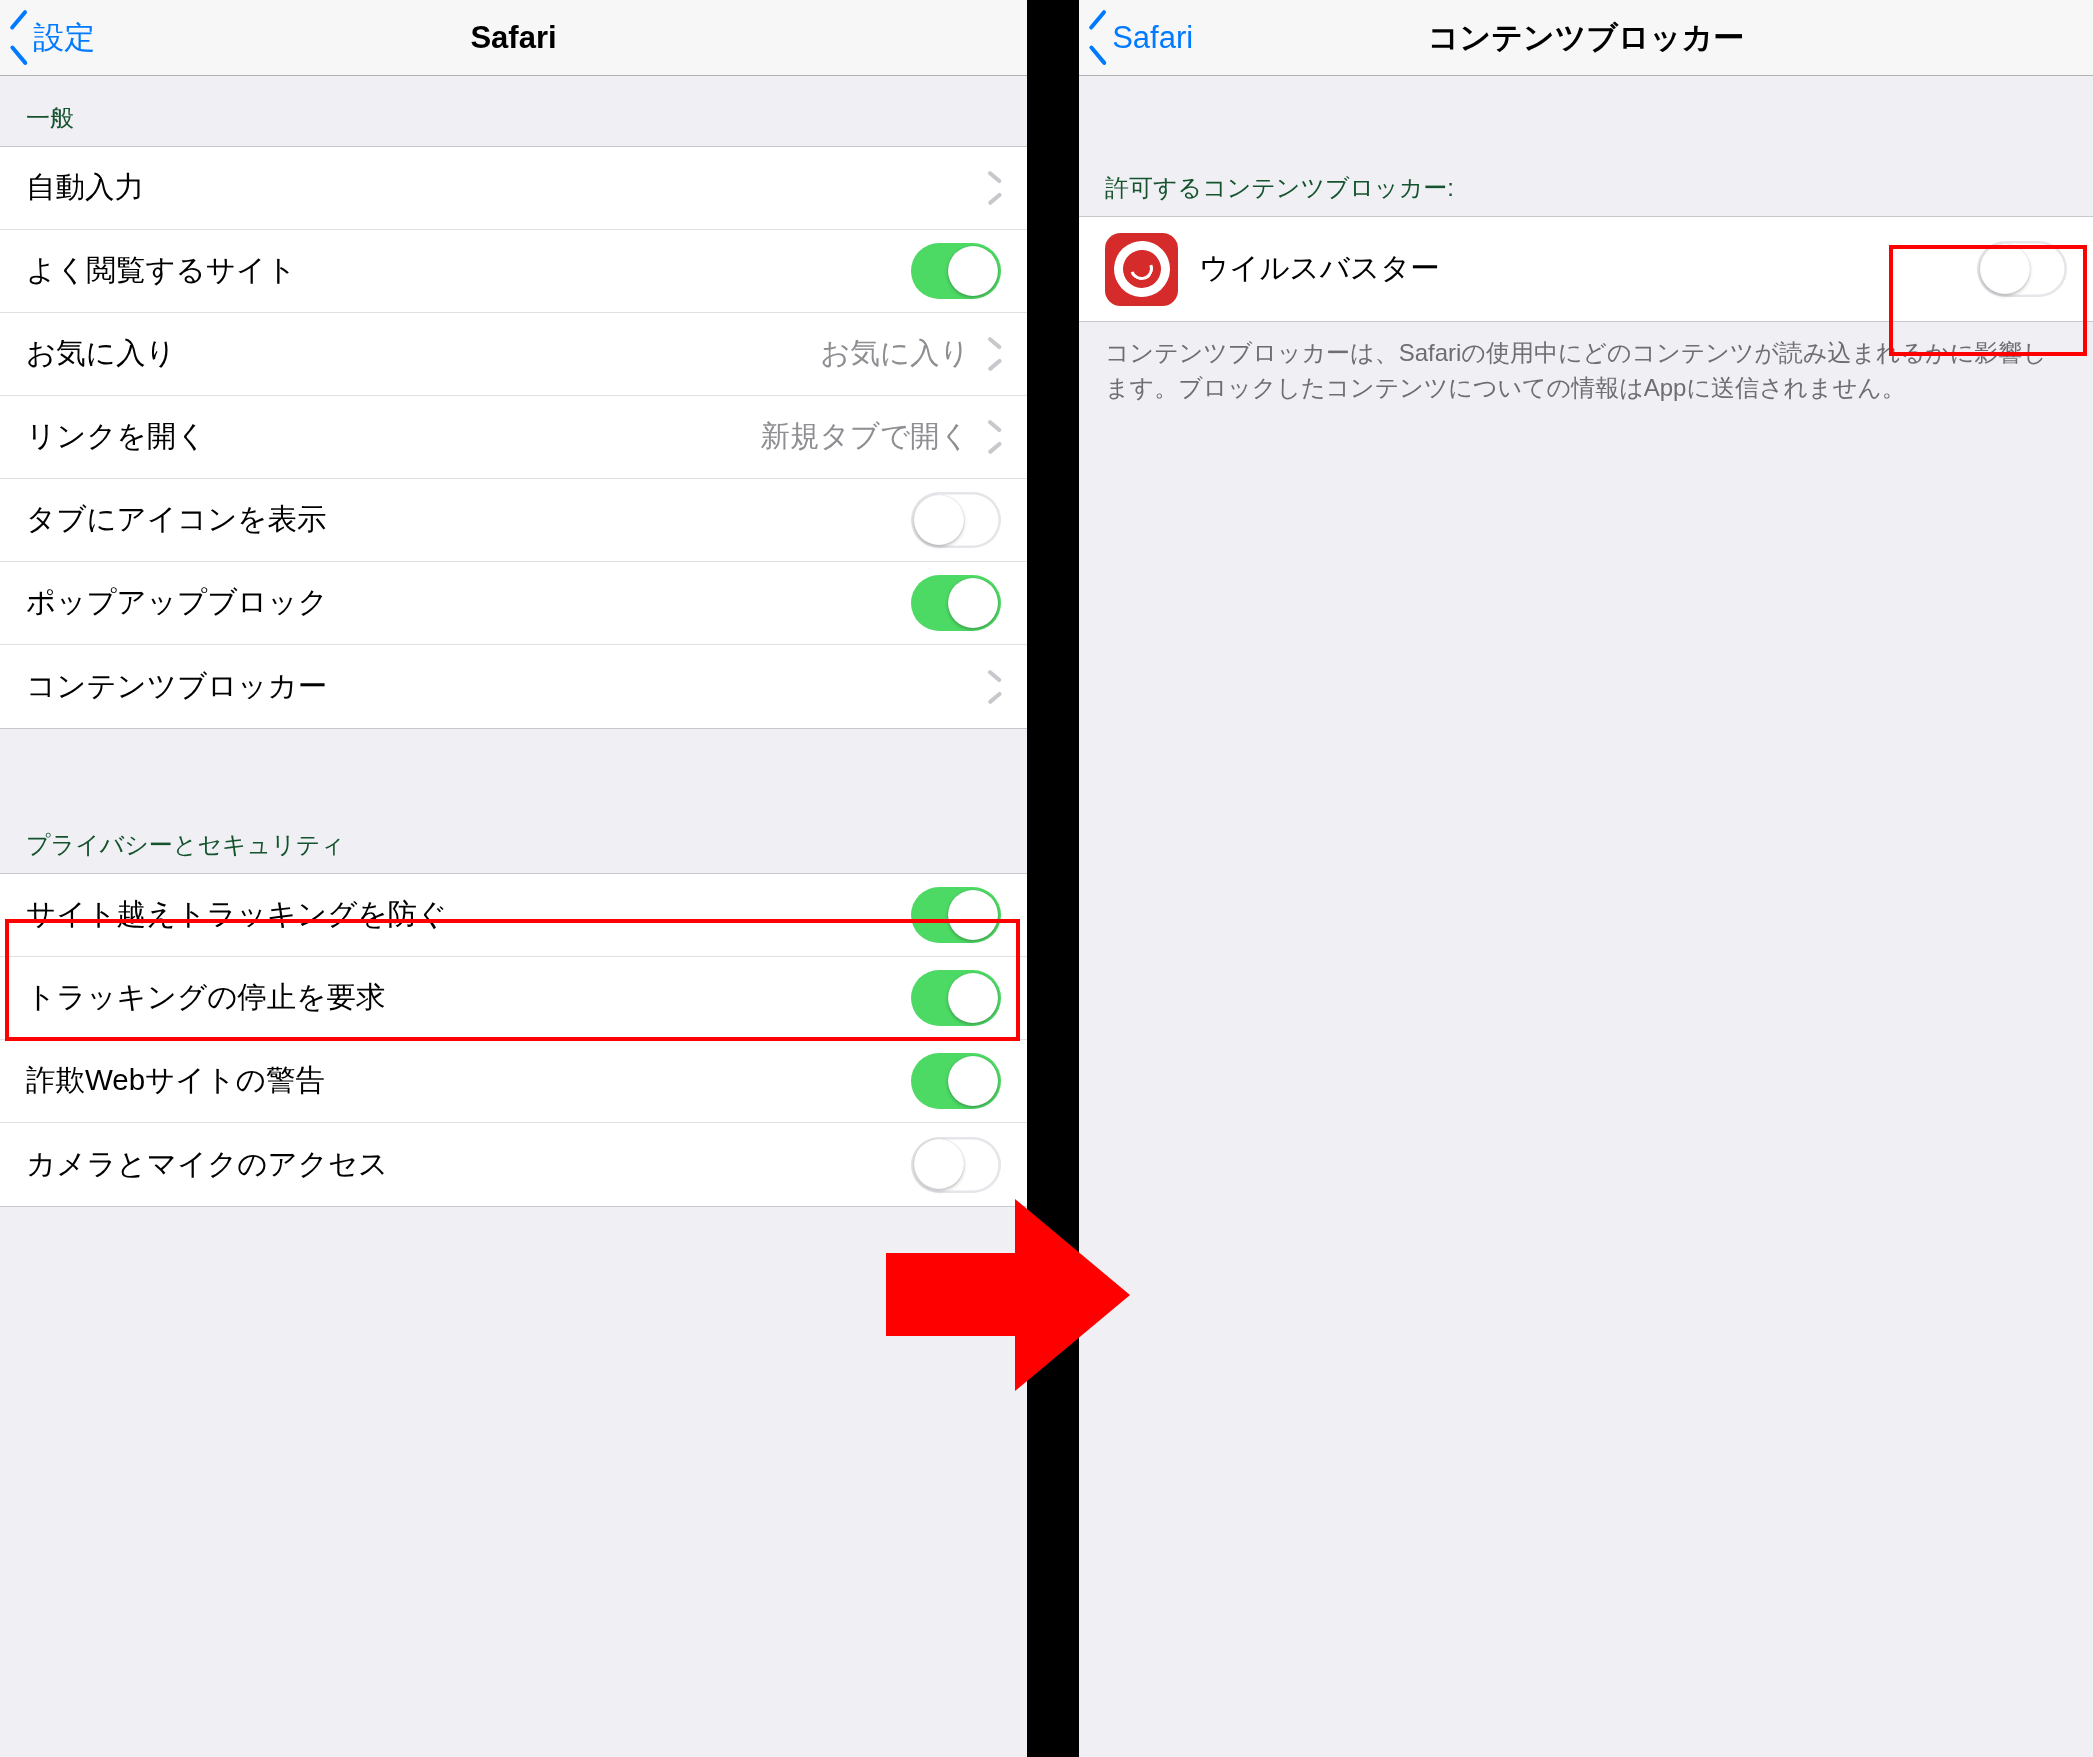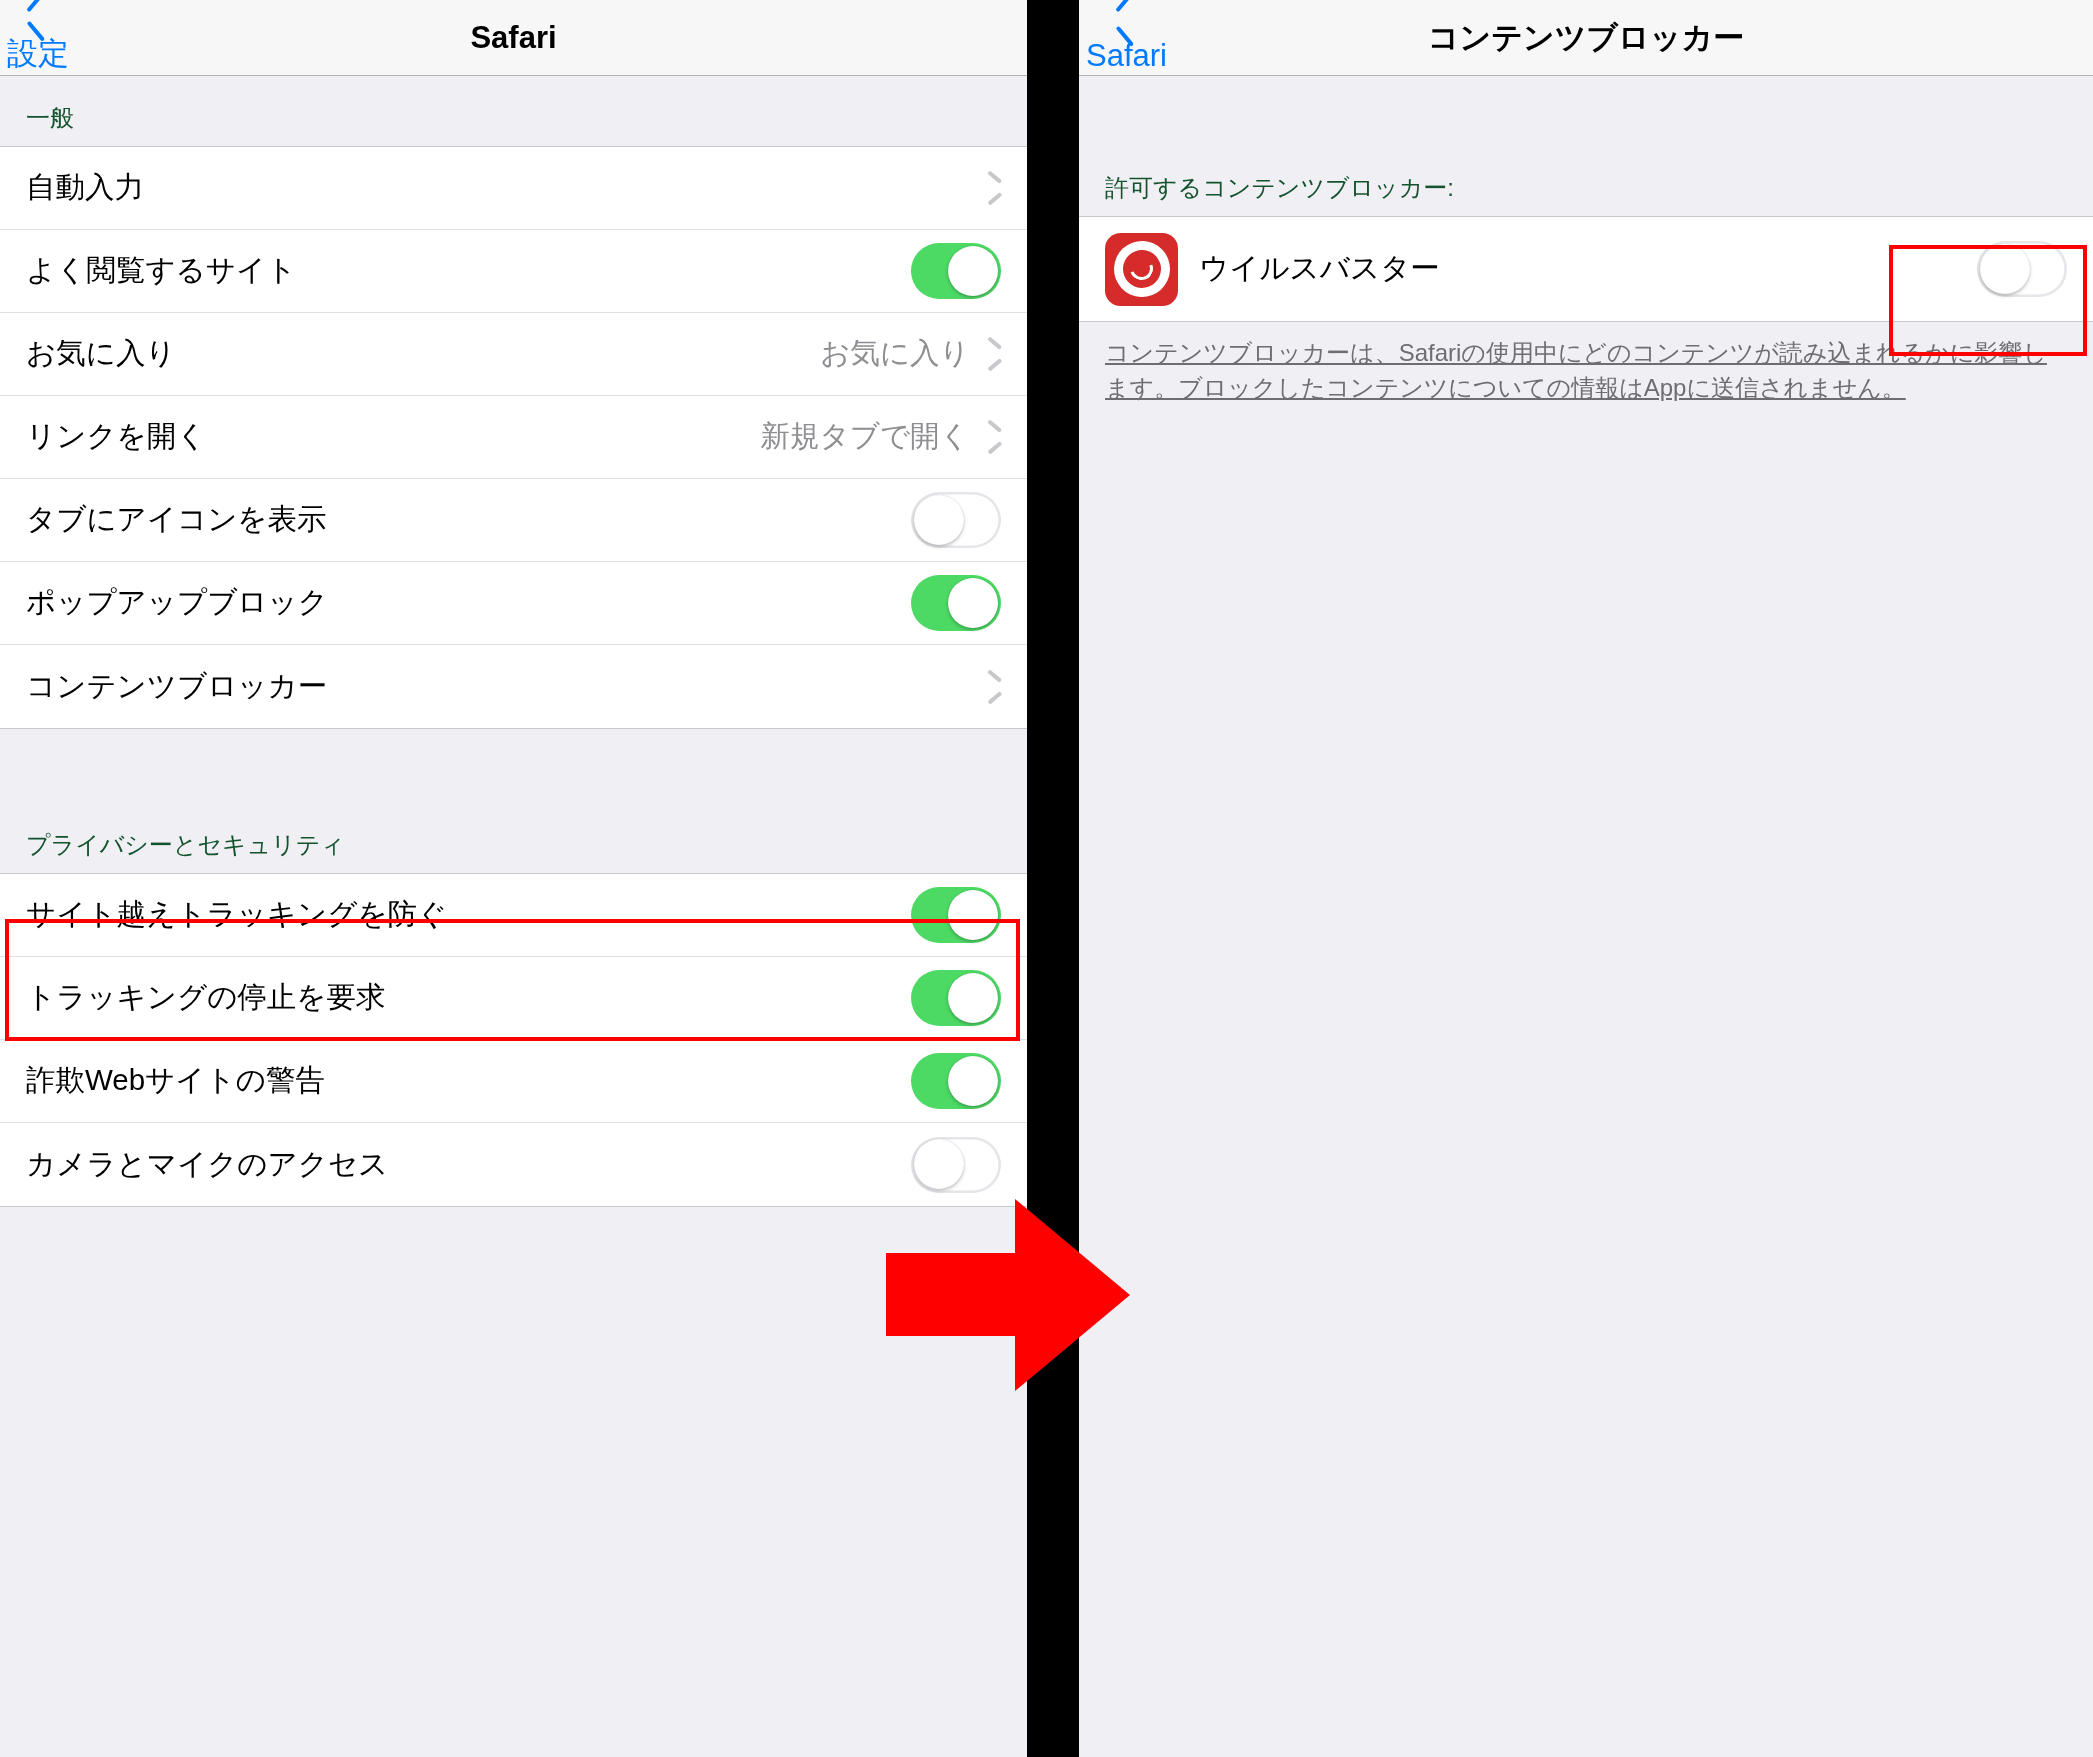--- a/index.html
+++ b/index.html
@@ -31,21 +31,20 @@
     position:relative;
     font-size:31px;
   }
   .navbar .title { font-weight:600; color:#000; }
   .navbar .back {
     position:absolute;
     left:7px; top:0; bottom:0;
     display:flex; align-items:center;
     color:#007aff;
     font-size:31px;
-    flex-direction:column;
   }
   .chev-back {
     width:21px; height:38px;
     margin-right:5.2px;
     position:relative;
   }
   .chev-back::before,
   .chev-back::after{
     content:"";
     position:absolute;
@@ -60,21 +59,20 @@
   .section-header{
     padding:26px 26px 12px;
     color:#14532d;
     font-size:24px;
   }
   .section-footer{
     padding:14px 26px;
     color:#6d6d72;
     font-size:24px;
     line-height:1.45;
-    text-decoration:underline;
   }
 
   .group{
     background:#fff;
     border-top:0.9px solid #c8c7cc;
     border-bottom:0.9px solid #c8c7cc;
   }
   .row{
     min-height:83px;
     padding:0 26px;

